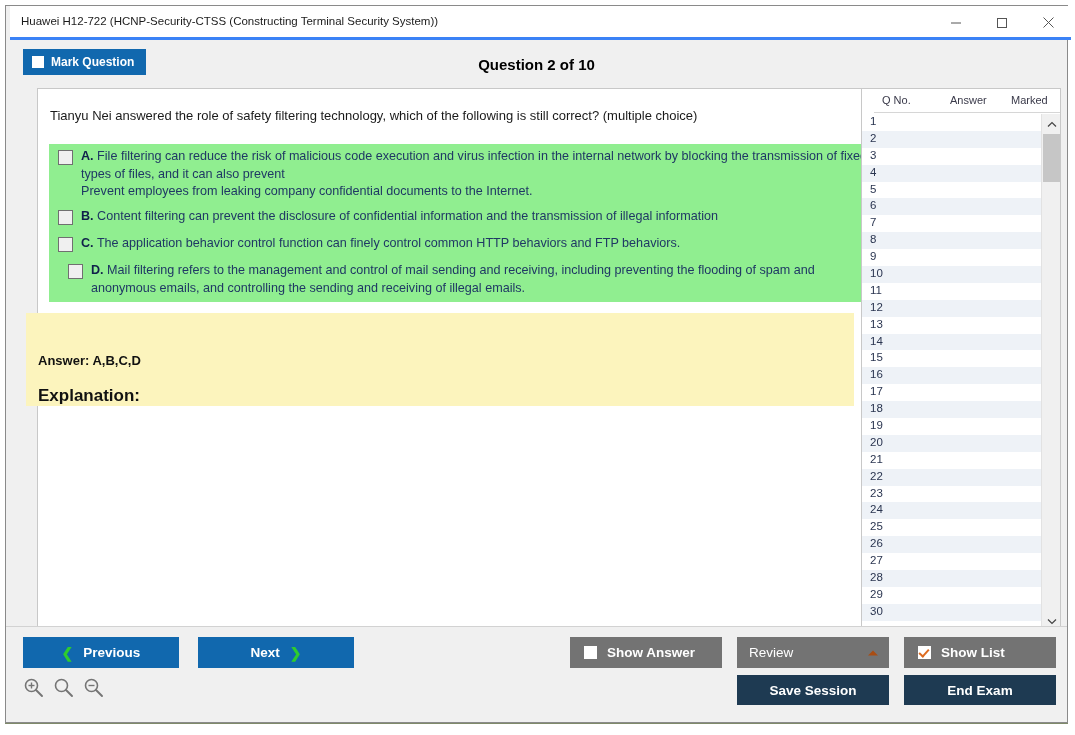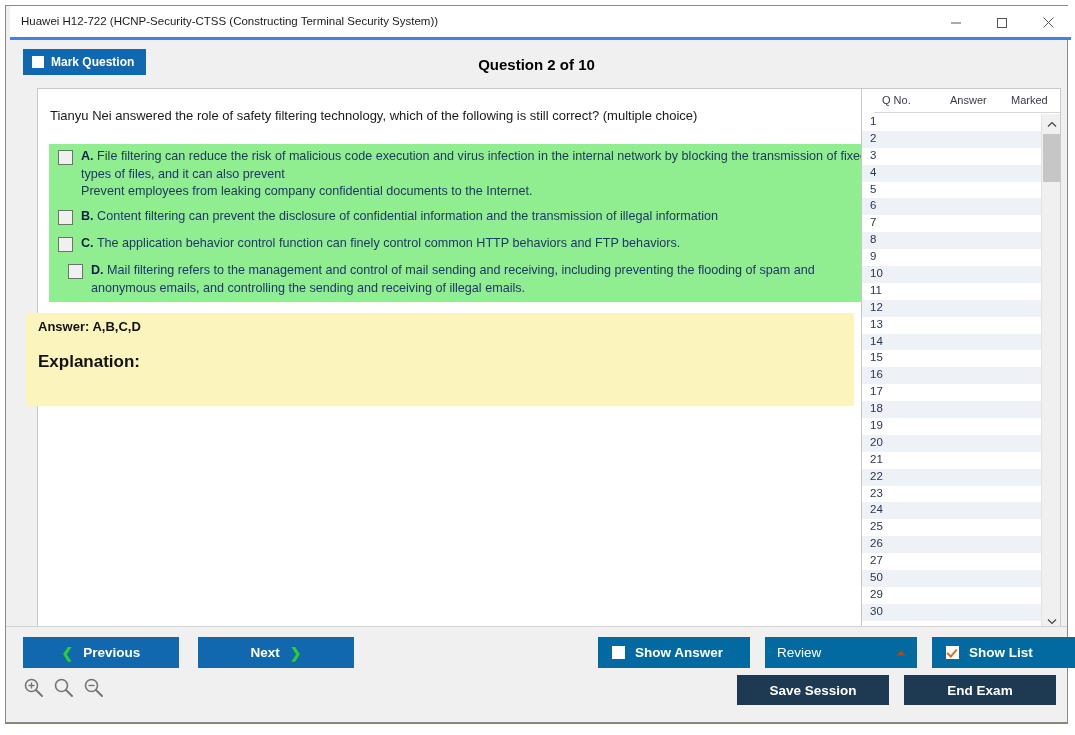--- a/index.html
+++ b/index.html
@@ -107,21 +107,21 @@
   .option-text {
     flex: 1 1 auto;
     font-size: 12.6px; color: #1f3864; line-height: 1.4;
   }
   .option-text b { color: #10204a; }
 
   #answer-panel {
     position: absolute; left: 20px; top: 307px;
     width: 828px; height: 93px;
     background: #fcf4bd;
-    padding: 6px 0 0 12px;
+    padding: 40px 0 0 12px;
   }
   #answer-line {
     font-size: 13px; font-weight: bold; color: #111111;
     margin-bottom: 18px;
   }
   #explanation-line {
     font-size: 17px; font-weight: bold; color: #111111;
   }
 
   
@@ -193,21 +193,21 @@
     border-top: 1px solid #d2d2d2;
   }
   .btn {
     position: absolute;
     display: flex; align-items: center;
     font-size: 13.5px; font-weight: bold; color: #ffffff;
     cursor: pointer; border: none;
     white-space: nowrap;
   }
   .btn-blue   { background: #1168ae; }
-  .btn-orange { background: #0369a1; margin-left: 28px; }
+  .btn-orange { background: #737373; }
   .btn-navy   { background: #1e3a52; }
 
   #previous-button {
     left: 17px; top: 10px; width: 156px; height: 31px;
     justify-content: center; gap: 10px;
   }
   #next-button {
     left: 192px; top: 10px; width: 156px; height: 31px;
     justify-content: center; gap: 10px;
   }
@@ -421,21 +421,21 @@
         <div class="list-row">
           <span class="qno">25</span>
         </div>
         <div class="list-row alt">
           <span class="qno">26</span>
         </div>
         <div class="list-row">
           <span class="qno">27</span>
         </div>
         <div class="list-row alt">
-          <span class="qno">50</span>
+          <span class="qno">28</span>
         </div>
         <div class="list-row">
           <span class="qno">29</span>
         </div>
         <div class="list-row alt">
           <span class="qno">30</span>
         </div>
       </div>
 
     <div id="list-scrollbar">

